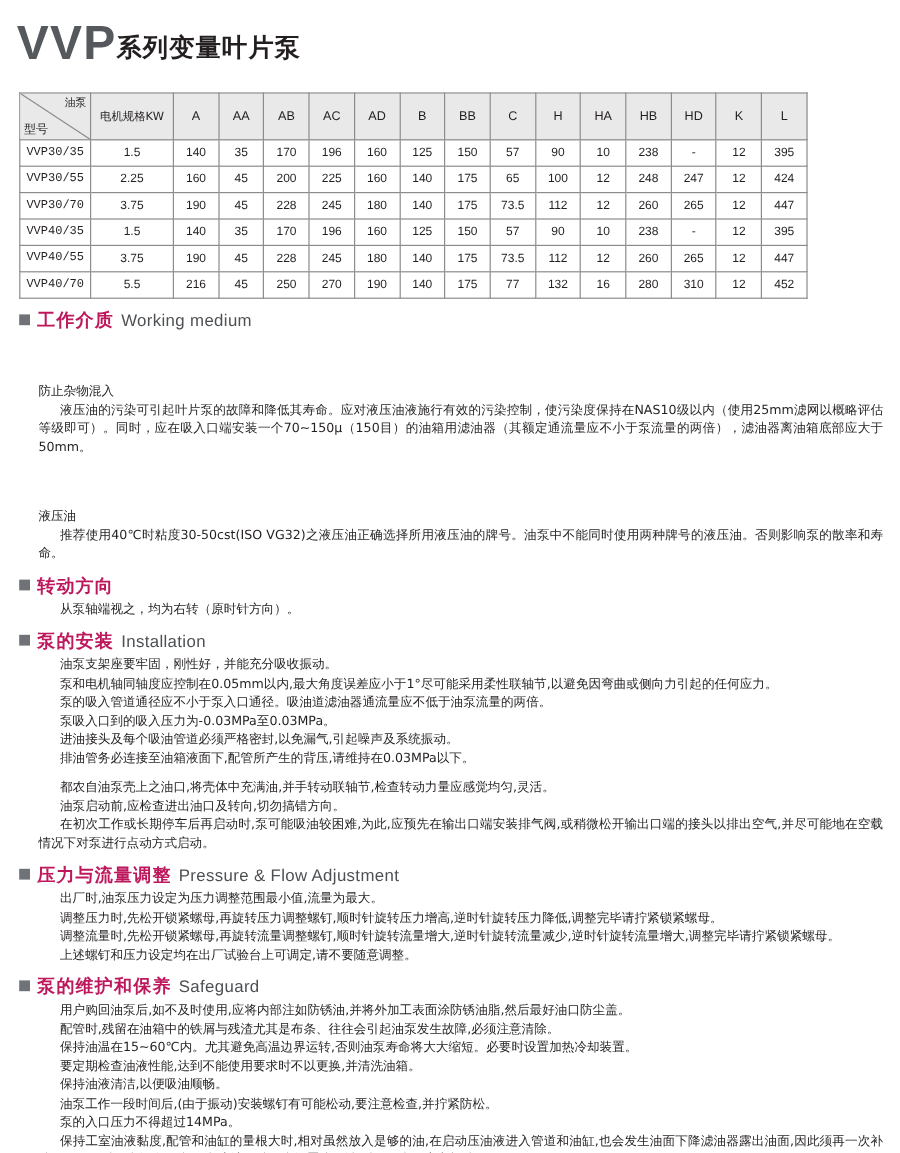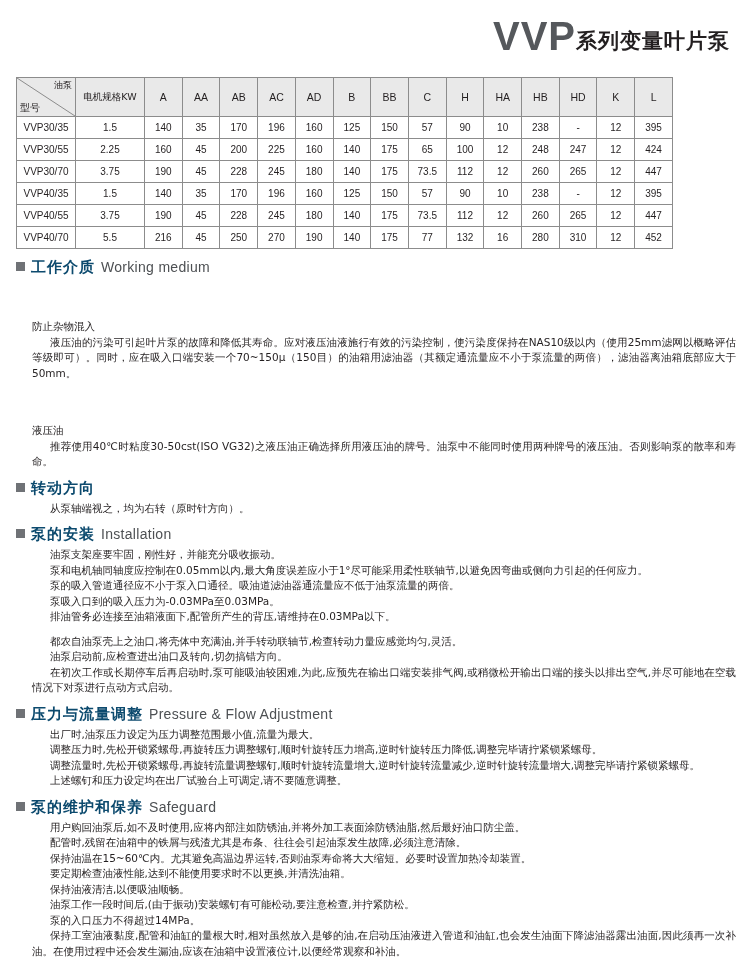--- a/index.html
+++ b/index.html
@@ -18,21 +18,20 @@
   .page {
     width: 750px;
     height: 961px;
     position: relative;
     box-sizing: border-box;
     padding: 0 14px;
   }
 
   
   .header {
-    text-align: right;
     padding: 14px 6px 6px 0;
     white-space: nowrap;
   }
   .header .vvp {
     font-family: "Liberation Sans", sans-serif;
     font-size: 40px;
     font-weight: bold;
     letter-spacing: 1px;
     color: #55585c;
     vertical-align: -2px;
@@ -98,20 +97,21 @@
   }
   table.spec th.kw {
     width: 66px;
     font-size: 9.5px;
     font-family: "DejaVu Sans", sans-serif;
   }
   table.spec td.model {
     font-size: 10px;
     background: #fff;
     letter-spacing: 0px;
+    font-family: Liberation Mono, monospace;
   }
 
   
   .section {
     margin-top: 9px;
   }
   .sec-head {
     display: flex;
     align-items: baseline;
     gap: 6px;
@@ -122,21 +122,21 @@
     height: 9px;
     background: #6f7276;
     display: inline-block;
     flex: 0 0 auto;
     transform: translateY(-1px);
   }
   .sec-cn {
     font-family: "DejaVu Sans", sans-serif;
     font-size: 15px;
     font-weight: bold;
-    color: #0c4a6e;
+    color: #be185d;
     letter-spacing: 1px;
   }
   .sec-en {
     font-family: "Liberation Sans", sans-serif;
     font-size: 14px;
     color: #4d5053;
     letter-spacing: 0.3px;
   }
   .sec-body {
     margin: 3px 0 0 18px;
@@ -336,20 +336,21 @@
     <div class="sec-head">
       <span class="bullet"></span>
       <span class="sec-cn">泵的安装</span>
       <span class="sec-en">Installation</span>
     </div>
     <div class="sec-body">
       <p class="indent">油泵支架座要牢固，刚性好，并能充分吸收振动。</p>
       <p class="indent">泵和电机轴同轴度应控制在0.05mm以内,最大角度误差应小于1°尽可能采用柔性联轴节,以避免因弯曲或侧向力引起的任何应力。</p>
       <p class="indent">泵的吸入管道通径应不小于泵入口通径。吸油道滤油器通流量应不低于油泵流量的两倍。</p>
       <p class="indent">泵吸入口到的吸入压力为-0.03MPa至0.03MPa。</p>
+      <p class="indent">进油接头及每个吸油管道必须严格密封,以免漏气,引起噪声及系统振动。</p>
       <p class="indent">排油管务必连接至油箱液面下,配管所产生的背压,请维持在0.03MPa以下。</p>
     </div>
   </div>
 
   <div class="section">
     <div class="sec-body">
       <p class="indent">都农自油泵壳上之油口,将壳体中充满油,并手转动联轴节,检查转动力量应感觉均匀,灵活。</p>
       <p class="indent">油泵启动前,应检查进出油口及转向,切勿搞错方向。</p>
       <p class="indent">在初次工作或长期停车后再启动时,泵可能吸油较困难,为此,应预先在输出口端安装排气阀,或稍微松开输出口端的接头以排出空气,并尽可能地在空载情况下对泵进行点动方式启动。</p>
     </div>

